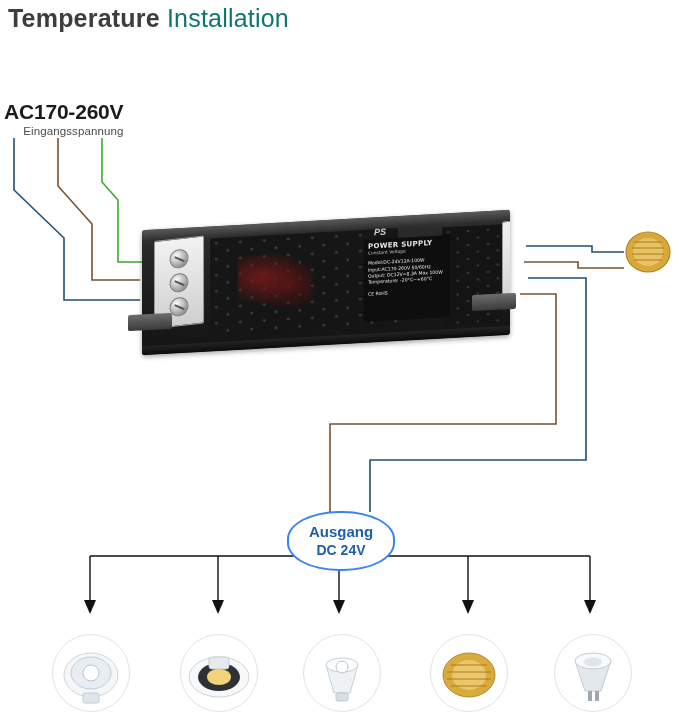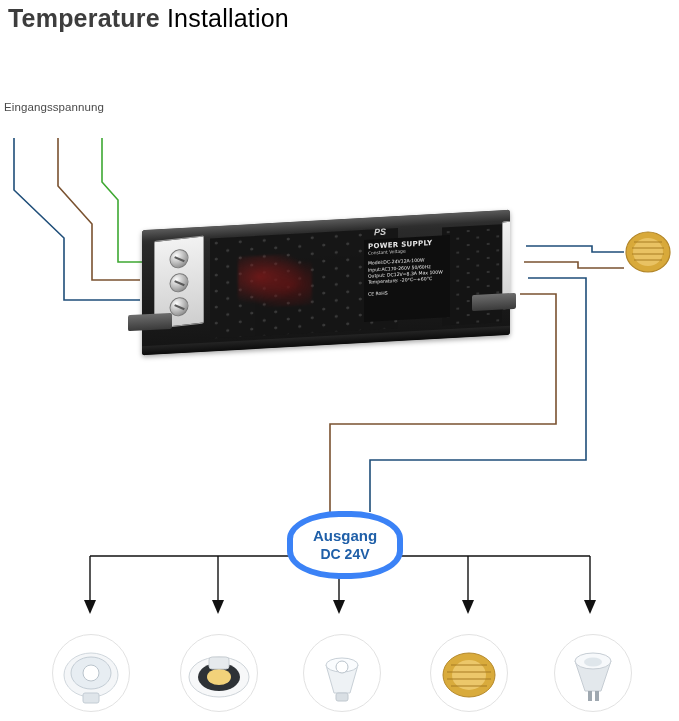--- a/index.html
+++ b/index.html
@@ -23,38 +23,39 @@
 
   
   #title {
     left: 8px;
     top: 4px;
     font-size: 25px;
     letter-spacing: 0.2px;
     white-space: nowrap;
   }
   #title .t-bold { font-weight: 700; color: #3d3d3d; }
-  #title .t-light { font-weight: 400; color: #000000; }
+  #title .t-light { font-weight: 400; color: #0f766e; }
 
   
   #input-voltage {
     left: 4px;
     top: 100px;
   }
   #input-voltage .iv-main {
     font-size: 21px;
     font-weight: 700;
     color: #1b1b1b;
     letter-spacing: -0.2px;
   }
   #input-voltage .iv-sub {
     font-size: 11.5px;
     color: #4a4a4a;
     margin-top: 1px;
     letter-spacing: 0.1px;
+    text-align: right;
   }
 
   
   #wires {
     left: 0; top: 0;
     width: 679px; height: 721px;
     pointer-events: none;
   }
 
   
@@ -180,21 +181,21 @@
   }
   .psu-foot.l { left: 8px; top: 100px; transform: skewY(-3.2deg); }
   .psu-foot.r { left: 352px; top: 80px; transform: skewY(-3.2deg); }
 
   
   #output-badge {
     left: 287px;
     top: 511px;
     width: 104px;
     height: 56px;
-    border: 6px solid #3b82f6;
+    border: 2px solid #3b82f6;
     border-radius: 52px / 28px;
     background: #ffffff;
     display: flex;
     flex-direction: column;
     align-items: center;
     justify-content: center;
     color: #1f5fa8;
     font-weight: 700;
   }
   #output-badge .ob-1 { font-size: 15px; line-height: 18px; }
@@ -224,20 +225,21 @@
 <body>
 
 <div id="stage">
 
   <div class="abs" id="title">
     <span class="t-bold">Temperature</span>
     <span class="t-light">Installation</span>
   </div>
 
   <div class="abs" id="input-voltage">
+    <div class="iv-main">AC170-260V</div>
     <div class="iv-sub">Eingangsspannung</div>
   </div>
 
   <svg class="abs" id="wires" viewBox="0 0 679 721">
 
     <g fill="none" stroke-width="1.6">
       <path d="M14,138 L14,190 L64,238 L64,300 L140,300" stroke="#1f4e79"></path>
       <path d="M58,138 L58,186 L92,224 L92,280 L140,280" stroke="#7a5230"></path>
       <path d="M102,138 L102,182 L118,200 L118,262 L150,262" stroke="#3ea832"></path>
     </g>

